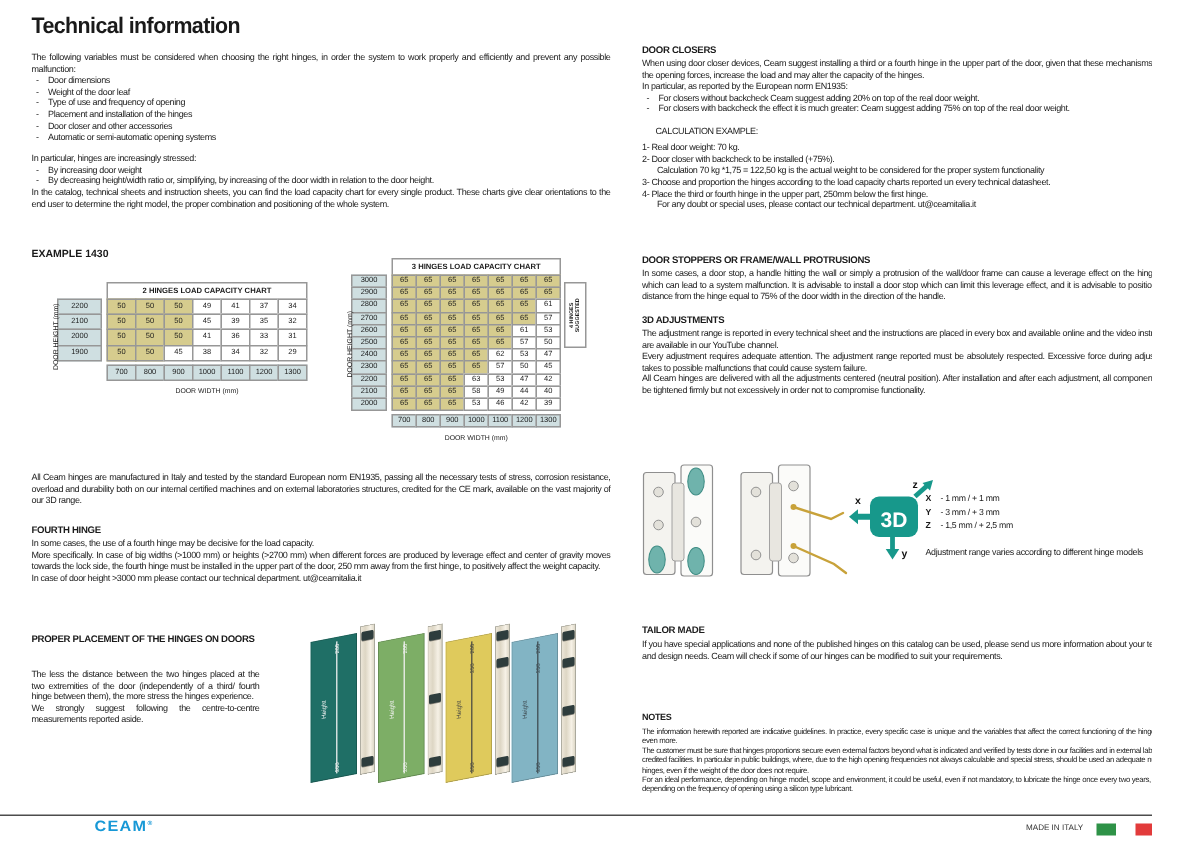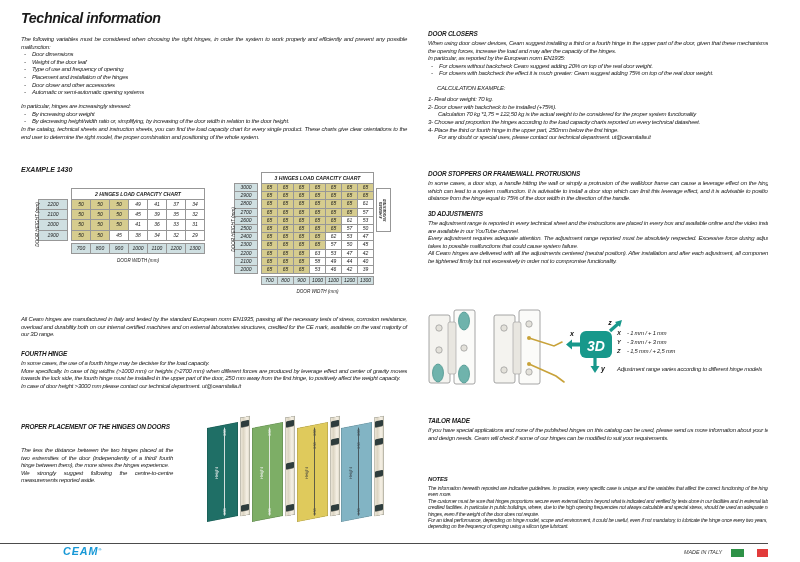--- a/index.html
+++ b/index.html
@@ -1,17 +1,17 @@
 <!DOCTYPE html>
 <html style="--hl: #d6cc8e; --axis: #cfdfe1; --ceam: #1798d6;"><head>
 <meta charset="utf-8">
 <style>
   html,body { margin:0; padding:0; }
   body { width:800px; height:562px; background:#ffffff; font-family:"Liberation Sans", sans-serif; color:#1a1a1a; }
-  #page { position:relative; width:768px; height:562px; overflow:hidden; background:#fff;font-style:italic; }
+  #page { position:relative; width:768px; height:562px; overflow:hidden; background:#fff; }
 
   .abs { position:absolute; }
   .txt { font-size:6px; line-height:7.6px; letter-spacing:-0.25px; text-align:justify; color:#1c1c1c; }
   .small { font-size:5.2px; line-height:6.4px; }
   .h { font-size:6.4px; font-weight:bold; letter-spacing:-0.2px; margin:0 0 2.5px 0; text-align:left; }
   .gap { height:6.5px; }
   .li { position:relative; padding-left:11px; text-align:left; }
   .li::before { content:"-"; position:absolute; left:3px; }
   .step { text-align:left; }
   .step.indent2 { padding-left:10px; }

